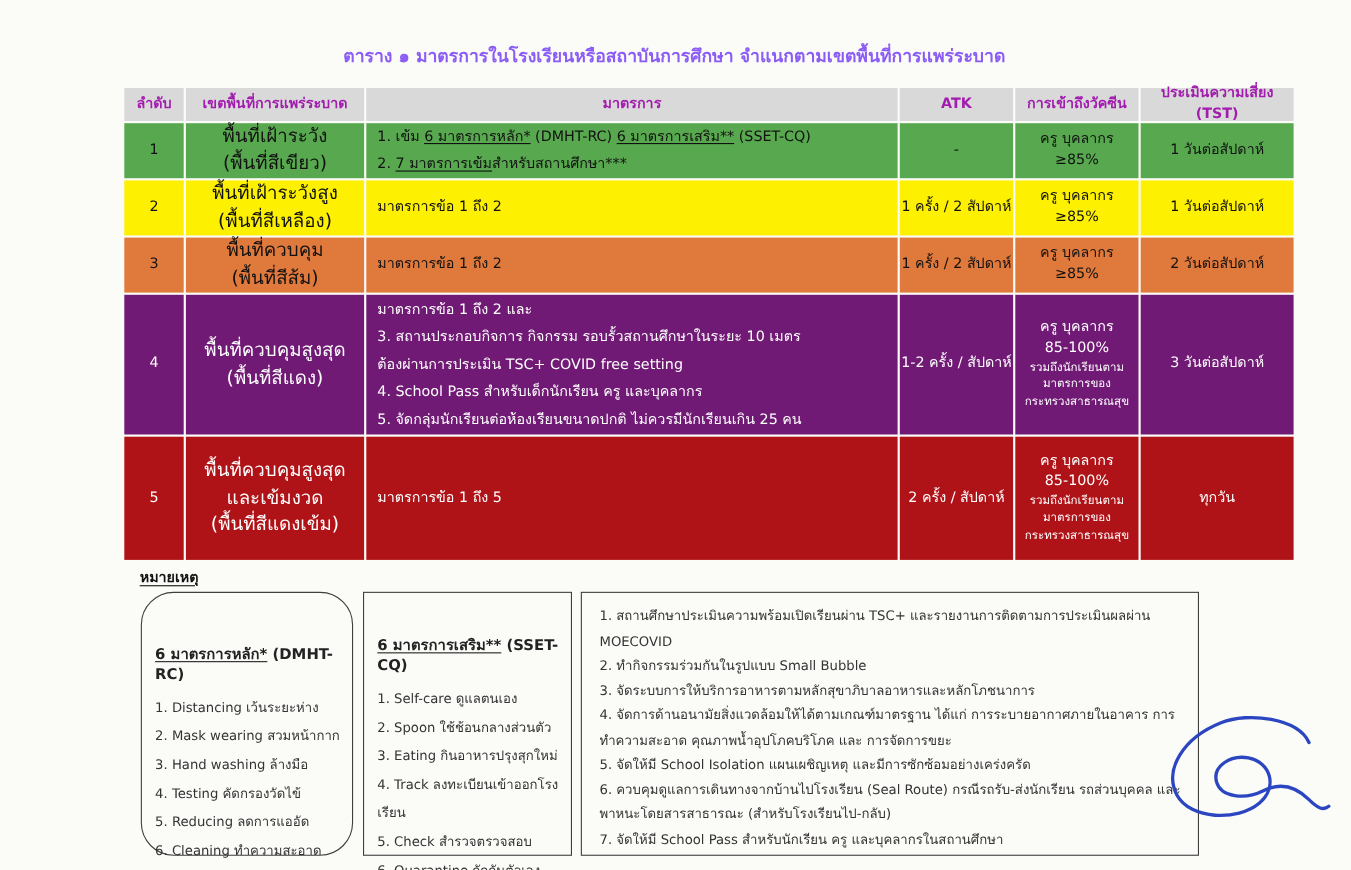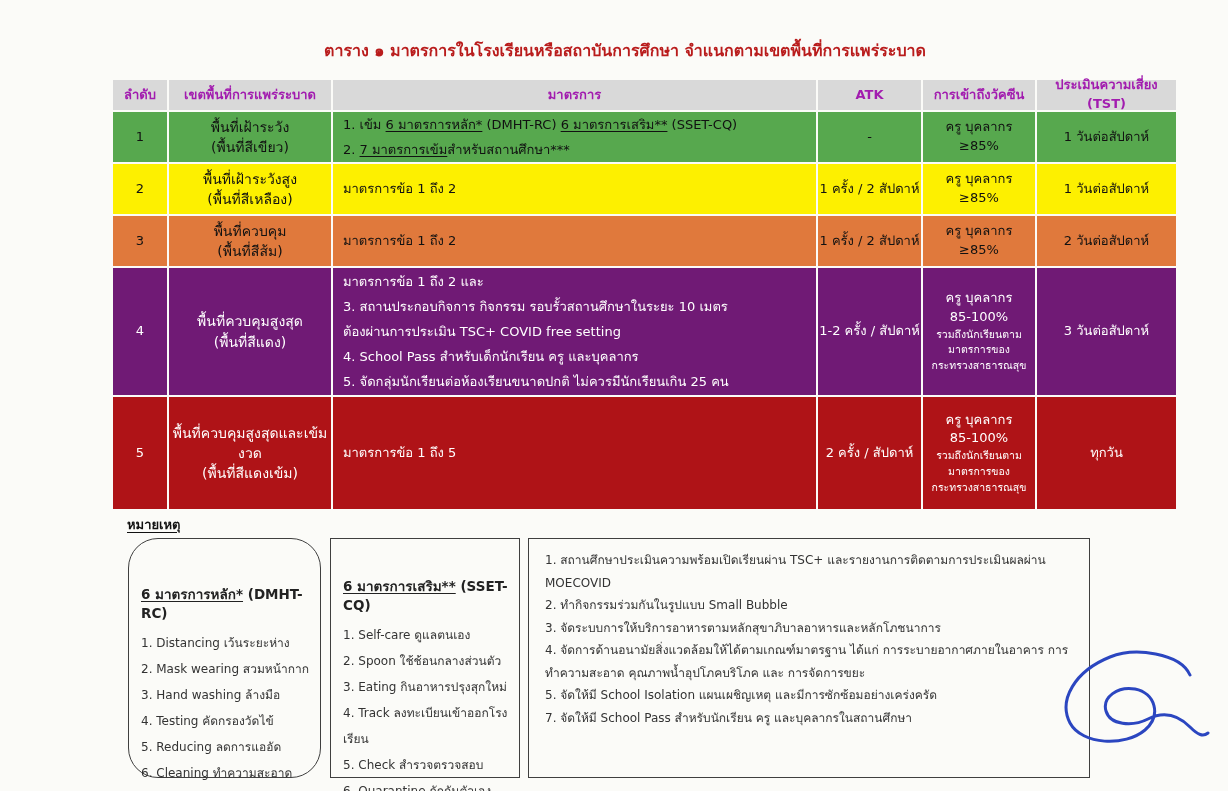--- a/index.html
+++ b/index.html
@@ -6,30 +6,30 @@
   html,body { margin:0; padding:0; }
   body {
     width:1228px; height:791px;
     background:#fbfbf8;
     font-family:"DejaVu Sans","Liberation Sans",sans-serif;
     color:#111;
     position:relative;
     overflow:hidden;
   }
   .title {
-    position:absolute; top:38px; left:125px; width:1000px;
-    text-align:center; font-size:16px; font-weight:bold; color:#b91c1c;
+    position:absolute; top:38px; left:113px; width:1000px;
+    text-align:center; font-size:16px; font-weight:bold; color:#8b5cf6;
   }
   .table { position:absolute; left:113px; top:80px; display:flex; flex-direction:column; gap:2px; }
   .trow { display:flex; gap:2px; }
   .cell {
     display:flex; flex-direction:column; align-items:center; justify-content:center;
     text-align:center; font-size:13px; line-height:1.45;
   }
-  .c-no{width:54px;} .c-zone{width:162px; font-size:14px; padding:0 2px;}
+  .c-no{width:54px;} .c-zone{width:162px; font-size:17px; padding:0 2px;}
   .c-measures{width:483px; align-items:flex-start; text-align:left; padding:4px 8px 4px 10px;}
   .c-atk{width:103px;} .c-vax{width:112px; padding:0 2px;} .c-tst{width:139px;}
   .thead .cell { background:#d9d9d9; height:30px; font-weight:bold; font-size:13px; color:#a21caf; }
   .r1 .cell { background:#57a84e; height:50px; }
   .r2 .cell { background:#fdf000; height:50px; }
   .r3 .cell { background:#e0793c; height:50px; }
   .r4 .cell { background:#701a75; height:127px; color:#fff; }
   .r5 .cell { background:#af1317; height:112px; color:#fff; }
   .mline { line-height:25px; white-space:nowrap; }
   .u { text-decoration:underline; text-underline-offset:2px; }
@@ -182,20 +182,21 @@
     <div class="note-item">5. Check สำรวจตรวจสอบ</div>
     <div class="note-item">6. Quarantine กักกันตัวเอง</div>
   </div>
 
   <div class="note-box box3">
     <div class="note-item">1. สถานศึกษาประเมินความพร้อมเปิดเรียนผ่าน TSC+ และรายงานการติดตามการประเมินผลผ่าน MOECOVID</div>
     <div class="note-item">2. ทำกิจกรรมร่วมกันในรูปแบบ Small Bubble</div>
     <div class="note-item">3. จัดระบบการให้บริการอาหารตามหลักสุขาภิบาลอาหารและหลักโภชนาการ</div>
     <div class="note-item">4. จัดการด้านอนามัยสิ่งแวดล้อมให้ได้ตามเกณฑ์มาตรฐาน ได้แก่ การระบายอากาศภายในอาคาร การทำความสะอาด คุณภาพน้ำอุปโภคบริโภค และ การจัดการขยะ</div>
     <div class="note-item">5. จัดให้มี School Isolation แผนเผชิญเหตุ และมีการซักซ้อมอย่างเคร่งครัด</div>
+    <div class="note-item">6. ควบคุมดูแลการเดินทางจากบ้านไปโรงเรียน (Seal Route) กรณีรถรับ-ส่งนักเรียน รถส่วนบุคคล และพาหนะโดยสารสาธารณะ (สำหรับโรงเรียนไป-กลับ)</div>
     <div class="note-item">7. จัดให้มี School Pass สำหรับนักเรียน ครู และบุคลากรในสถานศึกษา</div>
   </div>
 
   <svg class="signature" viewBox="0 0 170 110" aria-hidden="true">
     <path d="M 150,30 C 140,8 95,2 70,12 C 35,26 18,55 30,78 C 42,100 85,102 105,85 C 122,70 115,48 95,44 C 78,41 62,52 66,66 C 70,80 92,82 108,74 C 124,66 138,70 150,82 C 158,90 163,92 168,88" fill="none" stroke="#2b46c0" stroke-width="3" stroke-linecap="round" stroke-linejoin="round"></path>
   </svg>
 
 </div>
 
 </body></html>

